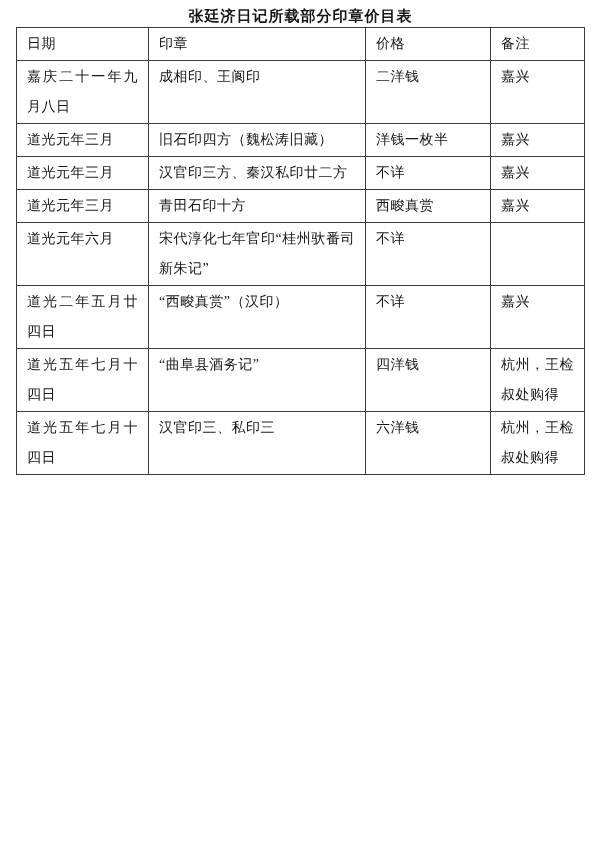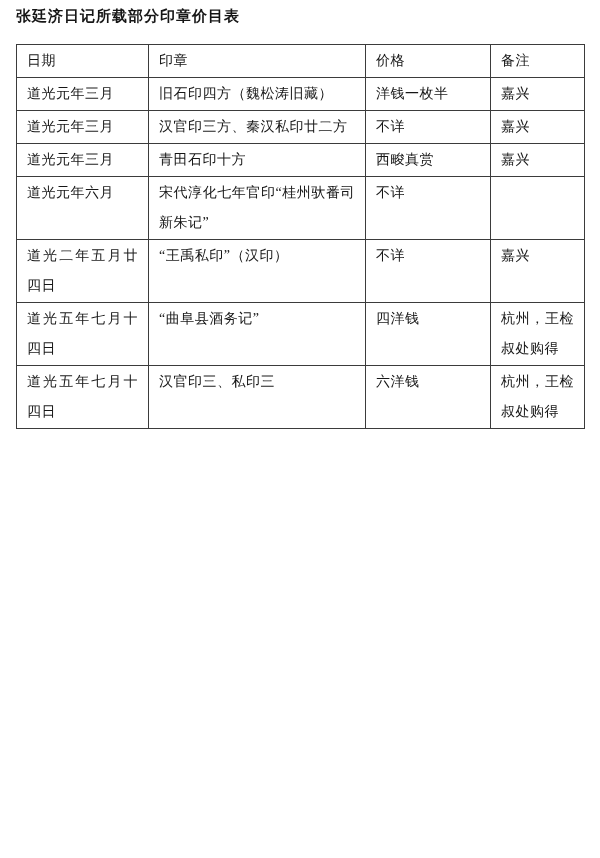--- a/index.html
+++ b/index.html
@@ -14,22 +14,22 @@
     width: 600px;
     height: 858px;
     box-sizing: border-box;
     background: #ffffff;
     padding: 5px 15px 4px 16px;
     overflow: hidden;
   }
   .doc-title {
     font-size: 15px;
     font-weight: 600;
-    text-align: left;
-    margin: 2px 0 18px 0;
+    text-align: center;
+    margin: 2px 0 1px 0;
     letter-spacing: 1px;
   }
   table.seal-table {
     border-collapse: collapse;
     table-layout: fixed;
     width: 568px;
   }
   table.seal-table col.c-date  { width: 132px; }
   table.seal-table col.c-seal  { width: 217px; }
   table.seal-table col.c-price { width: 125px; }
@@ -69,20 +69,26 @@
     <thead>
       <tr>
           <th>日期</th>
           <th>印章</th>
           <th>价格</th>
           <th>备注</th>
         </tr>
     </thead>
     <tbody>
         <tr>
+          <td>嘉庆二十一年九月八日</td>
+          <td>成相印、王阆印</td>
+          <td>二洋钱</td>
+          <td>嘉兴</td>
+        </tr>
+        <tr>
           <td>道光元年三月</td>
           <td>旧石印四方（魏松涛旧藏）</td>
           <td>洋钱一枚半</td>
           <td>嘉兴</td>
         </tr>
         <tr>
           <td>道光元年三月</td>
           <td>汉官印三方、秦汉私印廿二方</td>
           <td>不详</td>
           <td>嘉兴</td>
@@ -94,21 +100,21 @@
           <td>嘉兴</td>
         </tr>
         <tr>
           <td>道光元年六月</td>
           <td>宋代淳化七年官印“桂州驮番司新朱记”</td>
           <td>不详</td>
           <td></td>
         </tr>
         <tr>
           <td>道光二年五月廿四日</td>
-          <td>“王禹私印”（汉印）</td>
+          <td>“西畯真赏”（汉印）</td>
           <td>不详</td>
           <td>嘉兴</td>
         </tr>
         <tr>
           <td>道光五年七月十四日</td>
           <td>“曲阜县酒务记”</td>
           <td>四洋钱</td>
           <td>杭州，王检叔处购得</td>
         </tr>
         <tr>

